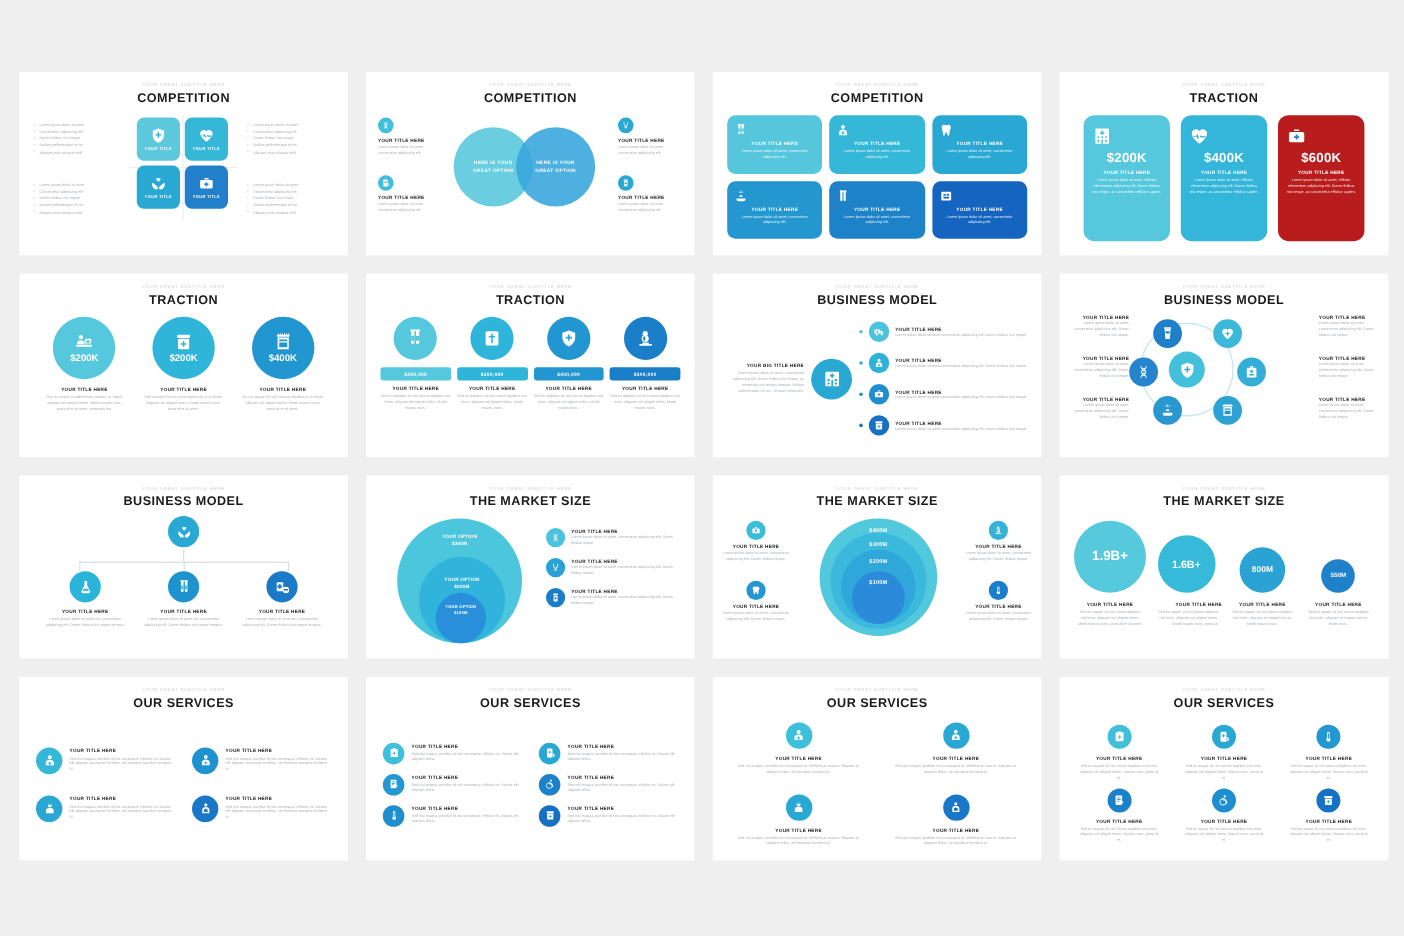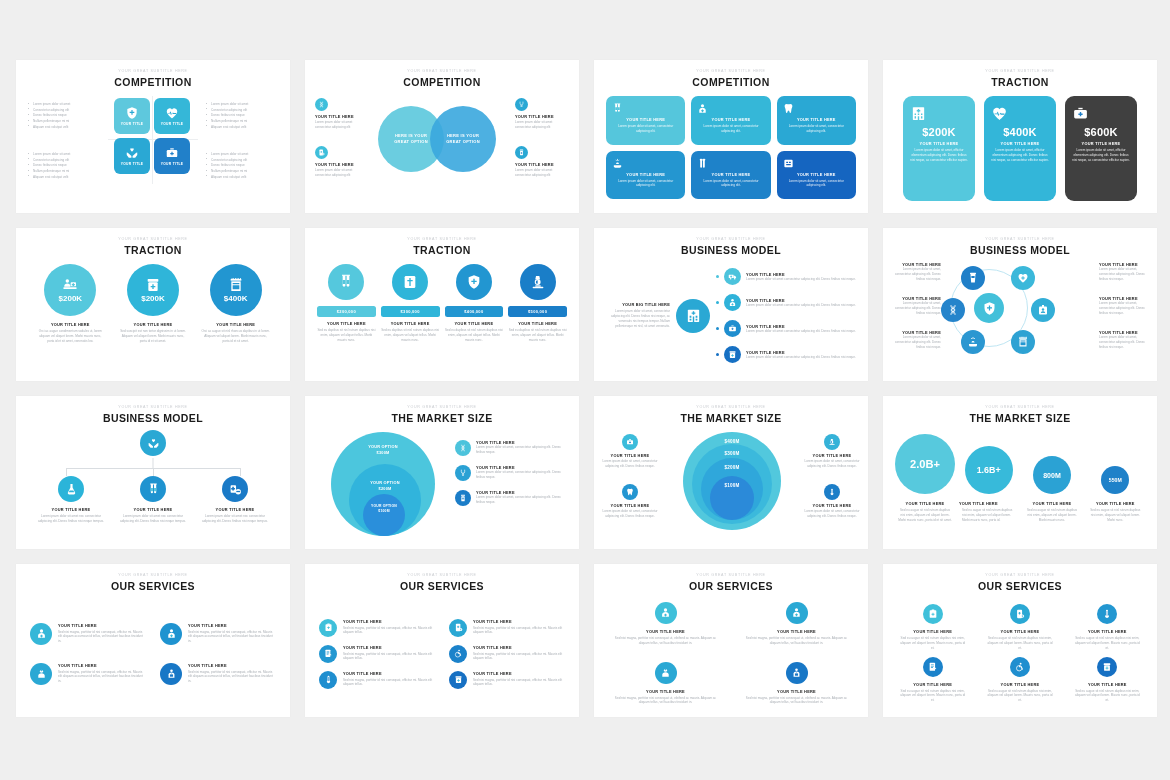--- a/index.html
+++ b/index.html
@@ -270,21 +270,21 @@
       <div class="body" style="display:grid;grid-template-columns:repeat(3,1fr);gap:9px;padding:4px 20px 6px">
         <div class="col4" style="background:#55c8dd"><span class="ico"><svg class="ico" width="17" height="17" viewBox="0 0 24 24" fill="#fff">
               <rect x="4" y="3" width="16" height="18" rx="1"></rect>
               <path fill="#55c8dd" d="M11 5.5h2V7h1.5v2H13v1.5h-2V9H9.5V7H11z"></path>
               <path fill="#55c8dd" d="M6.5 12h2v2h-2zM11 12h2v2h-2zM15.5 12h2v2h-2zM6.5 16h2v3h-2zM15.5 16h2v3h-2zM11 16h2v5h-2z"></path>
             </svg></span><div class="big" style="margin-top:4px">$200K</div><div class="tt w" style="margin-top:3px">YOUR TITLE HERE</div><div class="bt w" style="margin-top:2px">Lorem ipsum dolor sit amet, efficitur elementum adipiscing elit. Donec finibus nisi neque, ac consectetur efficitur sapien.</div></div>
         <div class="col4" style="background:#33b6d9"><span class="ico"><svg class="ico" width="17" height="17" viewBox="0 0 24 24" fill="#fff">
               <path d="M12 21S3 14.5 3 8.8A5 5 0 0 1 12 6a5 5 0 0 1 9 2.8C21 14.5 12 21 12 21z"></path>
               <path fill="#2aa8d4" d="M5 12h3l1.5-3 2 5 2-3 1.2 1H19v1.6h-5l-1.6-1.3-2.2 3.3-2-5L8.6 13H5z"></path>
             </svg></span><div class="big" style="margin-top:4px">$400K</div><div class="tt w" style="margin-top:3px">YOUR TITLE HERE</div><div class="bt w" style="margin-top:2px">Lorem ipsum dolor sit amet, efficitur elementum adipiscing elit. Donec finibus nisi neque, ac consectetur efficitur sapien.</div></div>
-        <div class="col4" style="background:#404040"><span class="ico"><svg class="ico" width="17" height="17" viewBox="0 0 24 24" fill="#fff">
+        <div class="col4" style="background:#b91c1c"><span class="ico"><svg class="ico" width="17" height="17" viewBox="0 0 24 24" fill="#fff">
               <path d="M9 4h6v2H9z"></path>
               <rect x="3" y="7" width="18" height="12" rx="2"></rect>
               <path fill="#2180c9" d="M11 10h2v2h2v2h-2v2h-2v-2H9v-2h2z"></path>
             </svg></span><div class="big" style="margin-top:4px">$600K</div><div class="tt w" style="margin-top:3px">YOUR TITLE HERE</div><div class="bt w" style="margin-top:2px">Lorem ipsum dolor sit amet, efficitur elementum adipiscing elit. Donec finibus nisi neque, ac consectetur efficitur sapien.</div></div>
       </div>
     </div>
     <div class="slide">
       <div class="sub">Your Great Subtitle Here</div>
       <div class="title">TRACTION</div>
       <div class="body" style="display:grid;grid-template-columns:repeat(3,1fr);gap:6px;padding:4px 16px">
@@ -781,27 +781,27 @@
         </div>
       </div>
     </div>
     <div class="slide">
       <div class="sub">Your Great Subtitle Here</div>
       <div class="title">THE MARKET SIZE</div>
       <div class="body" style="display:grid;grid-template-columns:repeat(4,1fr);gap:4px;padding:4px 12px">
         <div style="text-align:center">
           <div style="height:62px;display:flex;align-items:flex-end;justify-content:center">
             <div class="rnd" style="width:60px;height:60px;background:#57c9dd">
-              <span style="font-size:11.11111111111111px;font-weight:bold;color:#fff">2.0B+</span>
+              <span style="font-size:11.11111111111111px;font-weight:bold;color:#fff">1.9B+</span>
             </div>
           </div>
           <div class="tt" style="margin-top:7px">YOUR TITLE HERE</div>
           <div class="bt" style="margin-top:2px;padding:0 3px">Sed eu augue sit nisl rutrum dapibus nisi enim, aliquam vel aliquet lorem. Morbi mauris nunc, porta id et sit amet.</div>
         </div>
-        <div style="text-align:left">
+        <div style="text-align:right">
           <div style="height:62px;display:flex;align-items:flex-end;justify-content:center">
             <div class="rnd" style="width:48px;height:48px;background:#37bada">
               <span style="font-size:8.888888888888888px;font-weight:bold;color:#fff">1.6B+</span>
             </div>
           </div>
           <div class="tt" style="margin-top:7px">YOUR TITLE HERE</div>
           <div class="bt" style="margin-top:2px;padding:0 3px">Sed eu augue sit nisl rutrum dapibus nisi enim, aliquam vel aliquet lorem. Morbi mauris nunc, porta id.</div>
         </div>
         <div style="text-align:center">
           <div style="height:62px;display:flex;align-items:flex-end;justify-content:center">

